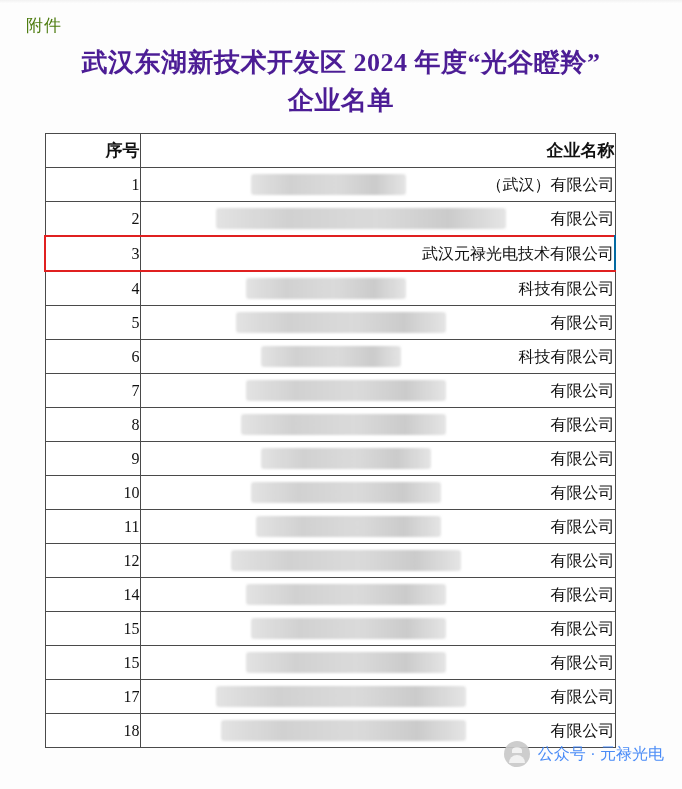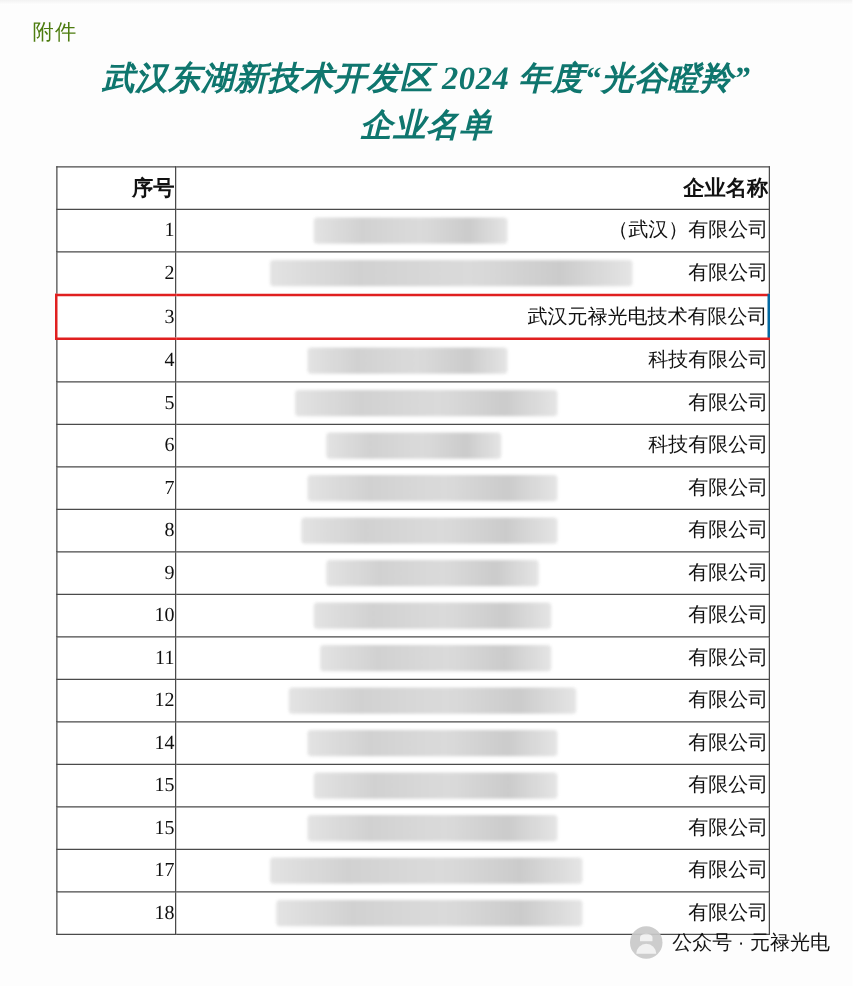--- a/index.html
+++ b/index.html
@@ -32,22 +32,21 @@
     font-family: "Liberation Serif", "DejaVu Serif", serif;
   }
   .doc-title {
     margin: 0;
     padding: 44px 60px 0 60px;
     text-align: center;
     font-size: 26px;
     font-weight: bold;
     line-height: 1.45;
     letter-spacing: 0.5px;
-    color: #0f766e;
-    font-style: italic;
+    color: #4c1d95;
   }
   .doc-title .line2 {
     display: block;
   }
   table.list {
     position: absolute;
     left: 44px;
     top: 133px;
     width: 570px;
     border-collapse: collapse;
@@ -105,21 +104,21 @@
     border-right: 2px solid #0369a1;
     text-decoration: underline;
   }
   .watermark {
     position: absolute;
     right: 18px;
     bottom: 22px;
     display: flex;
     align-items: center;
     gap: 8px;
-    color: #000000;
+    color: #3b82f6;
     font-size: 16px;
     font-family: "Liberation Sans", sans-serif;
     opacity: 0.92;
   }
   .wm-badge {
     width: 26px;
     height: 26px;
     border-radius: 50%;
     background: #c9c9c9;
     position: relative;

